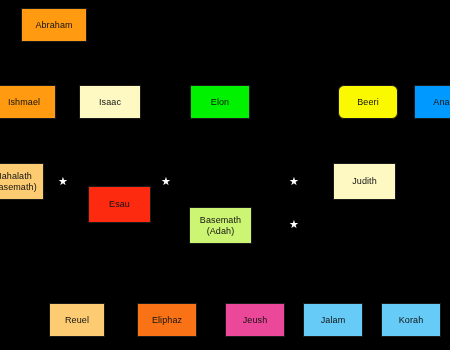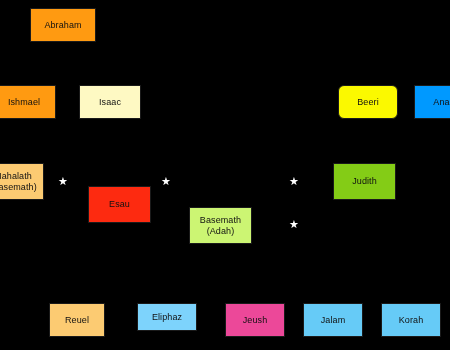--- a/index.html
+++ b/index.html
@@ -42,33 +42,34 @@
     display: flex;
     align-items: center;
     justify-content: center;
     user-select: none;
   }
 </style>
 </head>
 <body>
 
 <div id="canvas" style="background: rgb(0, 0, 0);">
-    <div class="node" style="left: 30px; top: 8px; width: 66px; height: 34px; background: rgb(255, 154, 17); color: rgb(17, 17, 17);">Abraham</div>
+    <div class="node" style="left: 21px; top: 8px; width: 66px; height: 34px; background: rgb(255, 154, 17); color: rgb(17, 17, 17);">Abraham</div>
     <div class="node" style="left: -8px; top: 85px; width: 64px; height: 34px; background: rgb(255, 154, 17); color: rgb(17, 17, 17);">Ishmael</div>
     <div class="node" style="left: 79px; top: 85px; width: 62px; height: 34px; background: #fef9c3; color: rgb(17, 17, 17);">Isaac</div>
+    <div class="node" style="left: 190px; top: 85px; width: 60px; height: 34px; background: rgb(0, 242, 0); color: rgb(17, 17, 17);">Elon</div>
     <div class="node" style="left: 338px; top: 85px; width: 60px; height: 34px; background: rgb(251, 249, 0); color: rgb(17, 17, 17); border-radius: 6px;">Beeri</div>
     <div class="node" style="left: 414px; top: 85px; width: 60px; height: 34px; background: rgb(0, 153, 255); color: rgb(17, 17, 17);">Anah</div>
     <div class="node" style="left: -18px; top: 163px; width: 62px; height: 37px; background: rgb(252, 203, 114); color: rgb(17, 17, 17);">Mahalath
 (Basemath)</div>
     <div class="node" style="left: 88px; top: 163px; width: 63px; height: 37px; background: rgb(253, 42, 16); color: rgb(17, 17, 17); margin-top: 23px;">Esau</div>
     <div class="node" style="left: 189px; top: 163px; width: 63px; height: 37px; background: rgb(204, 245, 115); color: rgb(17, 17, 17); margin-top: 44px;">Basemath
 (Adah)</div>
-    <div class="node" style="left: 333px; top: 163px; width: 63px; height: 37px; background: #84cc16; color: rgb(17, 17, 17);">Judith</div>
+    <div class="node" style="left: 333px; top: 163px; width: 63px; height: 37px; background: #fef9c3; color: rgb(17, 17, 17);">Judith</div>
     <div class="node" style="left: 35px; top: 303px; width: 56px; height: 34px; background: rgb(252, 203, 114); color: rgb(17, 17, 17); margin-left: 14px;">Reuel</div>
-    <div class="node" style="left: 137px; top: 303px; width: 60px; height: 28px; background: #7dd3fc; color: rgb(17, 17, 17);">Eliphaz</div>
+    <div class="node" style="left: 137px; top: 303px; width: 60px; height: 34px; background: #f97316; color: rgb(17, 17, 17);">Eliphaz</div>
     <div class="node" style="left: 225px; top: 303px; width: 60px; height: 34px; background: #ec4899; color: rgb(17, 17, 17);">Jeush</div>
     <div class="node" style="left: 303px; top: 303px; width: 60px; height: 34px; background: rgb(102, 203, 247); color: rgb(17, 17, 17);">Jalam</div>
     <div class="node" style="left: 381px; top: 303px; width: 60px; height: 34px; background: rgb(102, 203, 247); color: rgb(17, 17, 17);">Korah</div>
     <div class="star" style="left: 57px; top: 175px; color: rgb(255, 255, 255);">★</div>
     <div class="star" style="left: 160px; top: 175px; color: rgb(255, 255, 255);">★</div>
     <div class="star" style="left: 288px; top: 175px; color: rgb(255, 255, 255);">★</div>
     <div class="star" style="left: 288px; top: 218px; color: rgb(255, 255, 255);">★</div>
   </div>
 
 </body></html>

